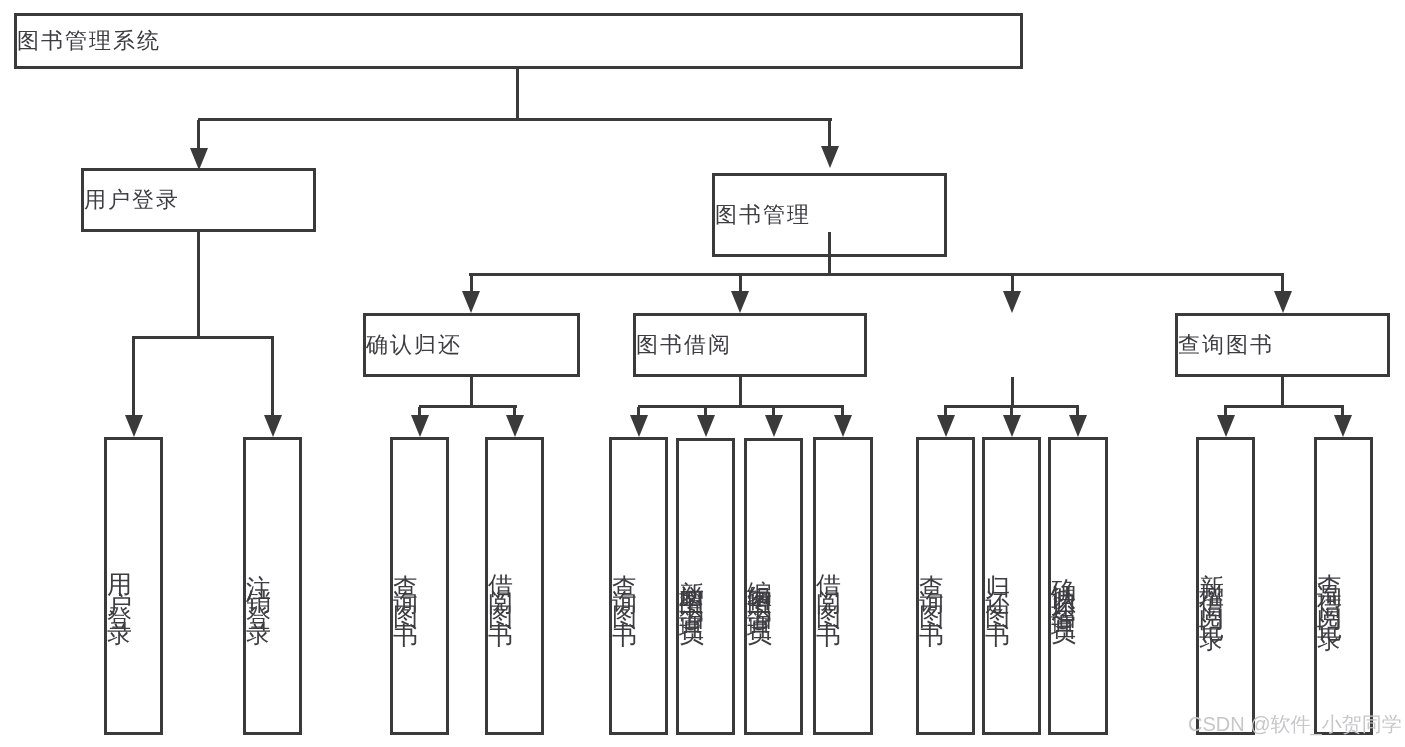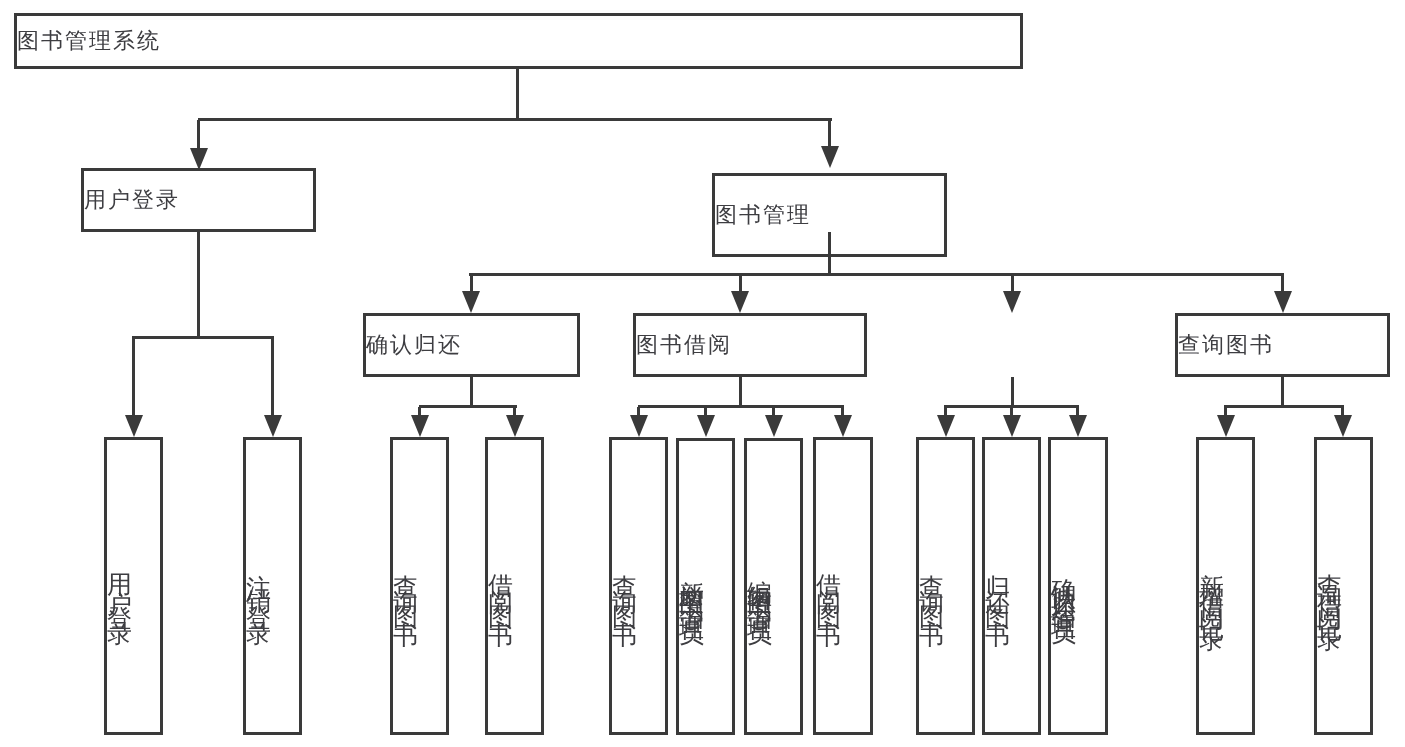--- a/index.html
+++ b/index.html
@@ -174,14 +174,15 @@
   <div class="vl" style="left:1076px;top:407px;height:12px"></div>
   <div class="arrow" style="left:1069px;top:415px"></div>
 
   <div class="vl" style="left:1281px;top:377px;height:31px"></div>
   <div class="hl" style="left:1224px;top:405px;width:120px"></div>
   <div class="vl" style="left:1224px;top:407px;height:12px"></div>
   <div class="arrow" style="left:1217px;top:415px"></div>
   <div class="vl" style="left:1341px;top:407px;height:12px"></div>
   <div class="arrow" style="left:1334px;top:415px"></div>
 
+  <div class="watermark">CSDN @软件_小贺同学</div>
 
 </div>
 
 </body></html>

